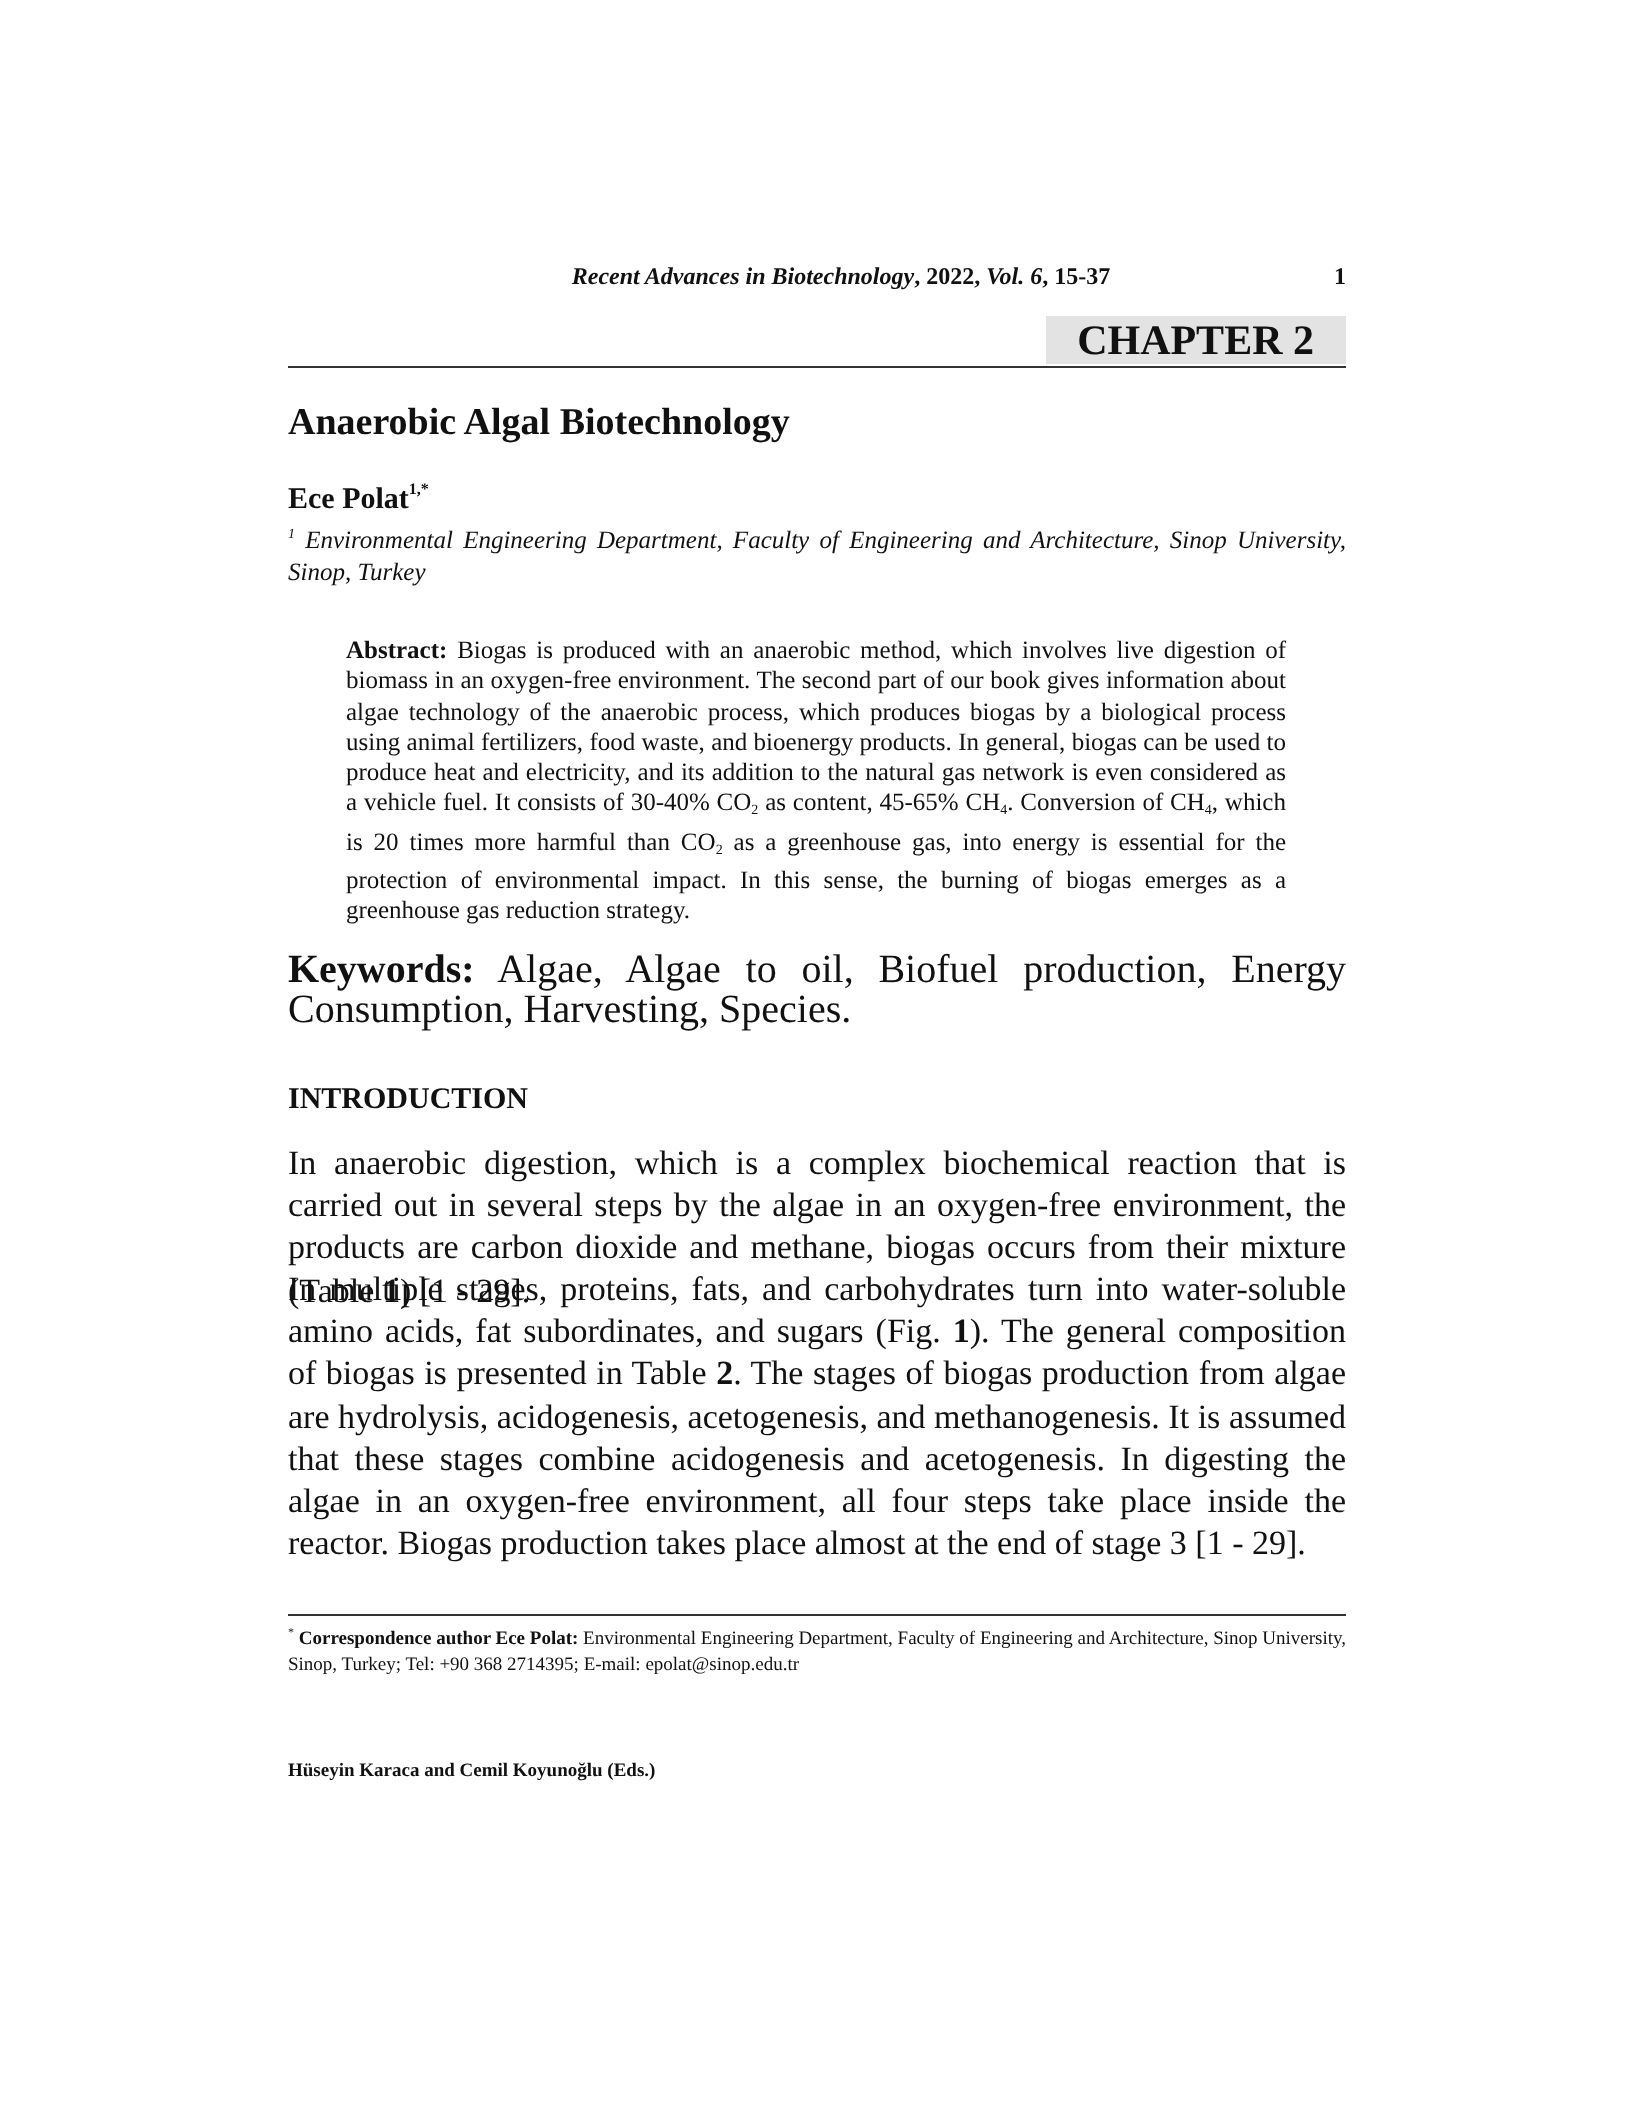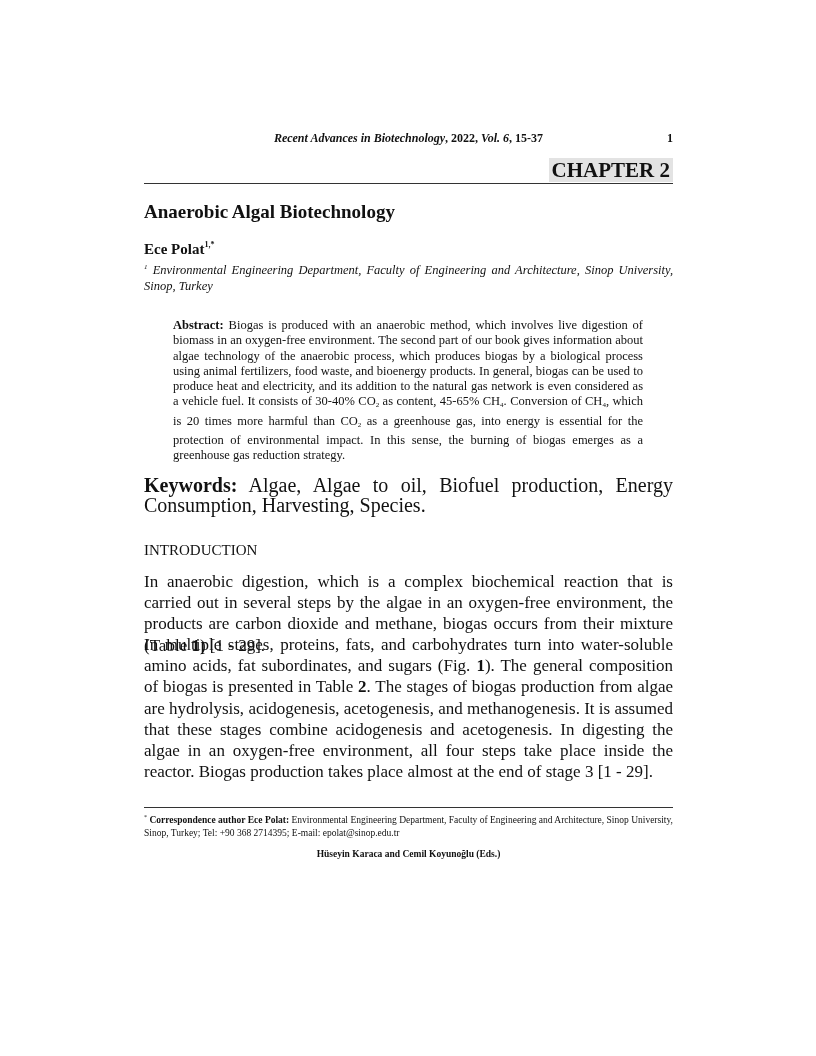--- a/index.html
+++ b/index.html
@@ -1,40 +1,40 @@
 <!DOCTYPE html>
 <html><head>
 <meta charset="utf-8">
 <style>
   html, body { margin:0; padding:0; background:#ffffff; }
   body { width:816px; height:1056px; position:relative; font-family:"Liberation Serif", "DejaVu Serif", serif; color:#111; }
   .abs { position:absolute; }
   .running-head { left:144px; top:131px; width:529px; height:16px; font-size:12px; font-weight:bold; }
-  .running-head .center { position:absolute; left:0; width:529px; text-align:center; font-style:italic; }
+  .running-head .center { position:absolute; left:12px; width:529px; text-align:center; font-style:italic; }
   .running-head .center .up { font-style:normal; }
   .running-head .pnum { position:absolute; right:0; top:0; font-style:normal; }
-  .chapter { right:143px; top:158px; font-size:21px; font-weight:bold; background:#e3e3e3; padding:0 3px; line-height:24px; }
+  .chapter { right:143px; top:158px; font-size:21px; font-weight:bold; background:#e3e3e3; padding:0 16px; line-height:24px; }
   .rule-top { left:144px; top:183px; width:529px; height:1px; background:#333; }
   .title { left:144px; top:197px; font-size:19px; font-weight:bold; line-height:30px; }
   .author { left:144px; top:235px; font-size:15px; font-weight:bold; line-height:20px; }
   .author sup { font-size:8px; vertical-align:7px; }
   .affil { left:144px; top:260px; width:529px; font-size:12.5px; font-style:italic; line-height:15.5px; text-align:justify; }
   .affil sup { font-size:7px; vertical-align:5px; }
   .abstract { left:173px; top:318px; width:470px; font-size:12.5px; line-height:15.3px; text-align:justify; }
   .abstract b { font-weight:bold; }
   sub.s { font-size:7px; vertical-align:-2px; }
   .keywords { left:144px; top:476px; width:529px; font-size:20px; line-height:19.5px; text-align:justify; }
-  .heading { left:144px; top:541px; font-size:15px; font-weight:normal; line-height:18px; }
+  .heading { left:144px; top:541px; font-size:15px; font-weight:bold; line-height:18px; }
   .para { left:144px; width:529px; font-size:17px; line-height:21.2px; text-align:justify; }
   .p1 { top:571px; }
   .p2 { top:634px; }
   .rule-foot { left:144px; top:807px; width:529px; height:1px; background:#333; }
   .footnote { left:144px; top:811px; width:529px; font-size:9.5px; line-height:12.5px; text-align:justify; }
   .footnote sup { font-size:6px; vertical-align:4px; }
-  .editors { left:144px; top:848px; width:529px; text-align:center; font-size:9.5px; font-weight:bold; line-height:12.5px; }
+  .editors { left:144px; top:880px; width:529px; text-align:left; font-size:9.5px; font-weight:bold; line-height:12.5px; }
 </style>
 </head>
 <body>
 
 <div class="abs running-head">
   <div class="center"><span>Recent Advances in Biotechnology</span><span class="up">, 2022, </span><span>Vol. 6</span><span class="up">, 15-37</span></div>
   <span class="pnum">1</span>
 </div>
 
 <div class="abs chapter">CHAPTER 2</div>

